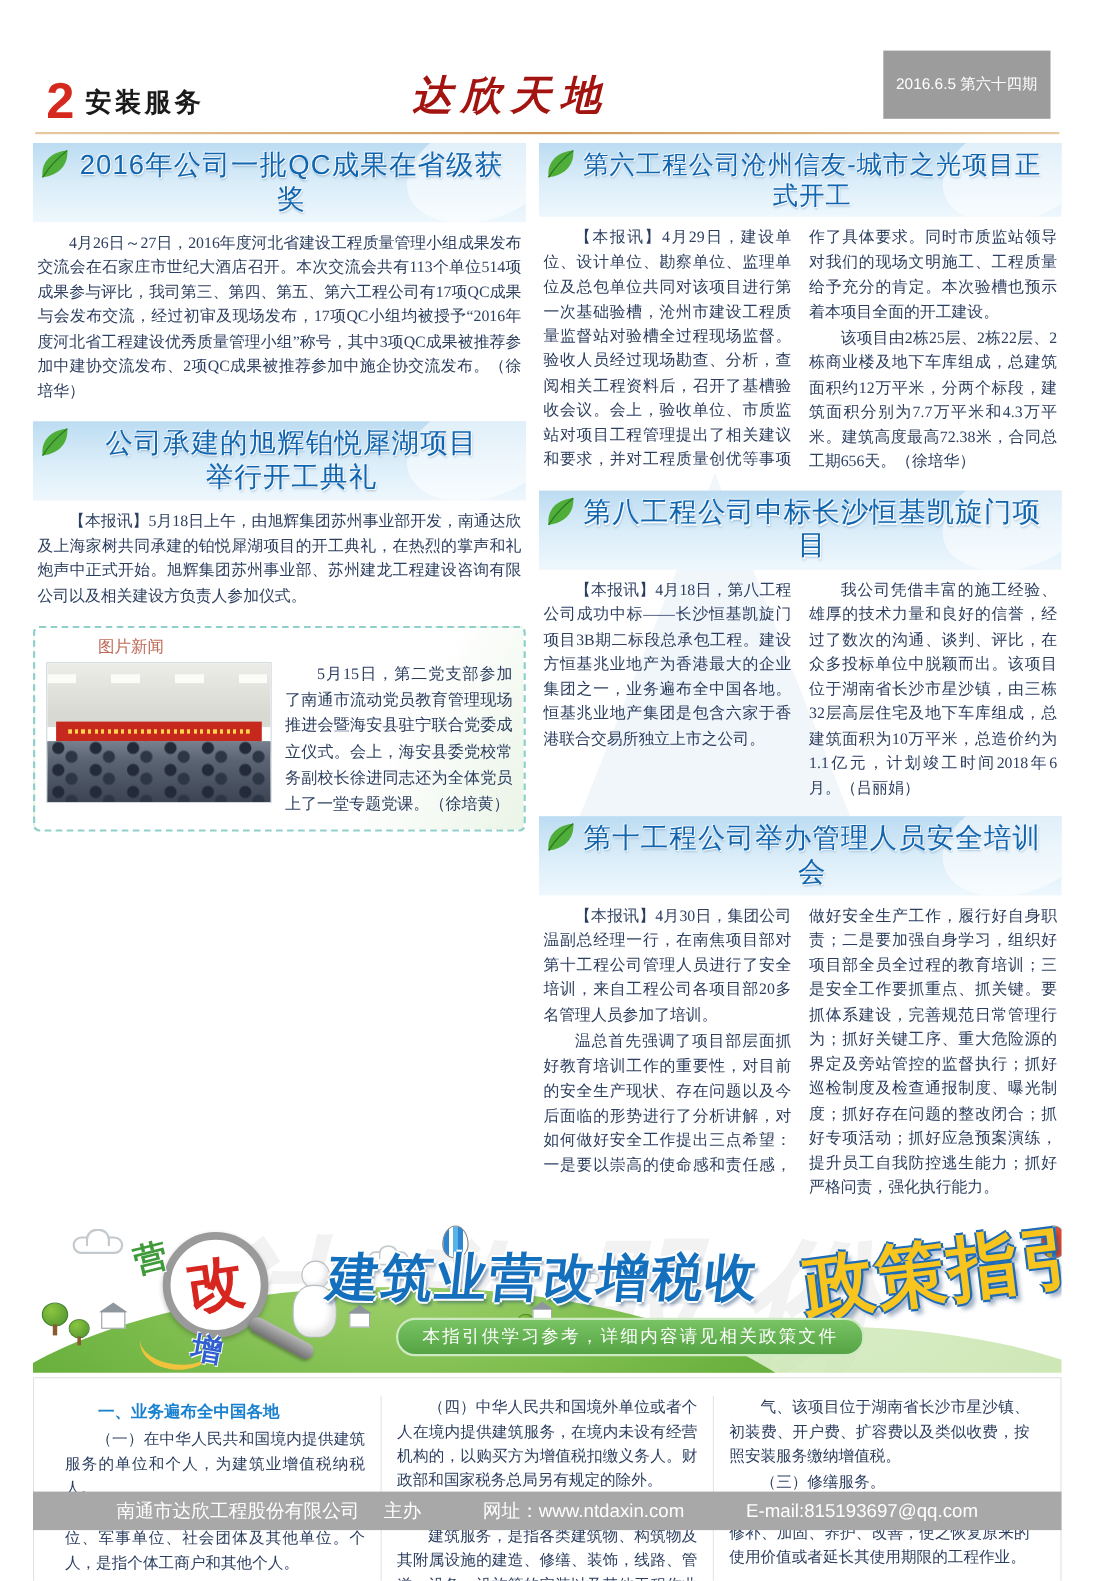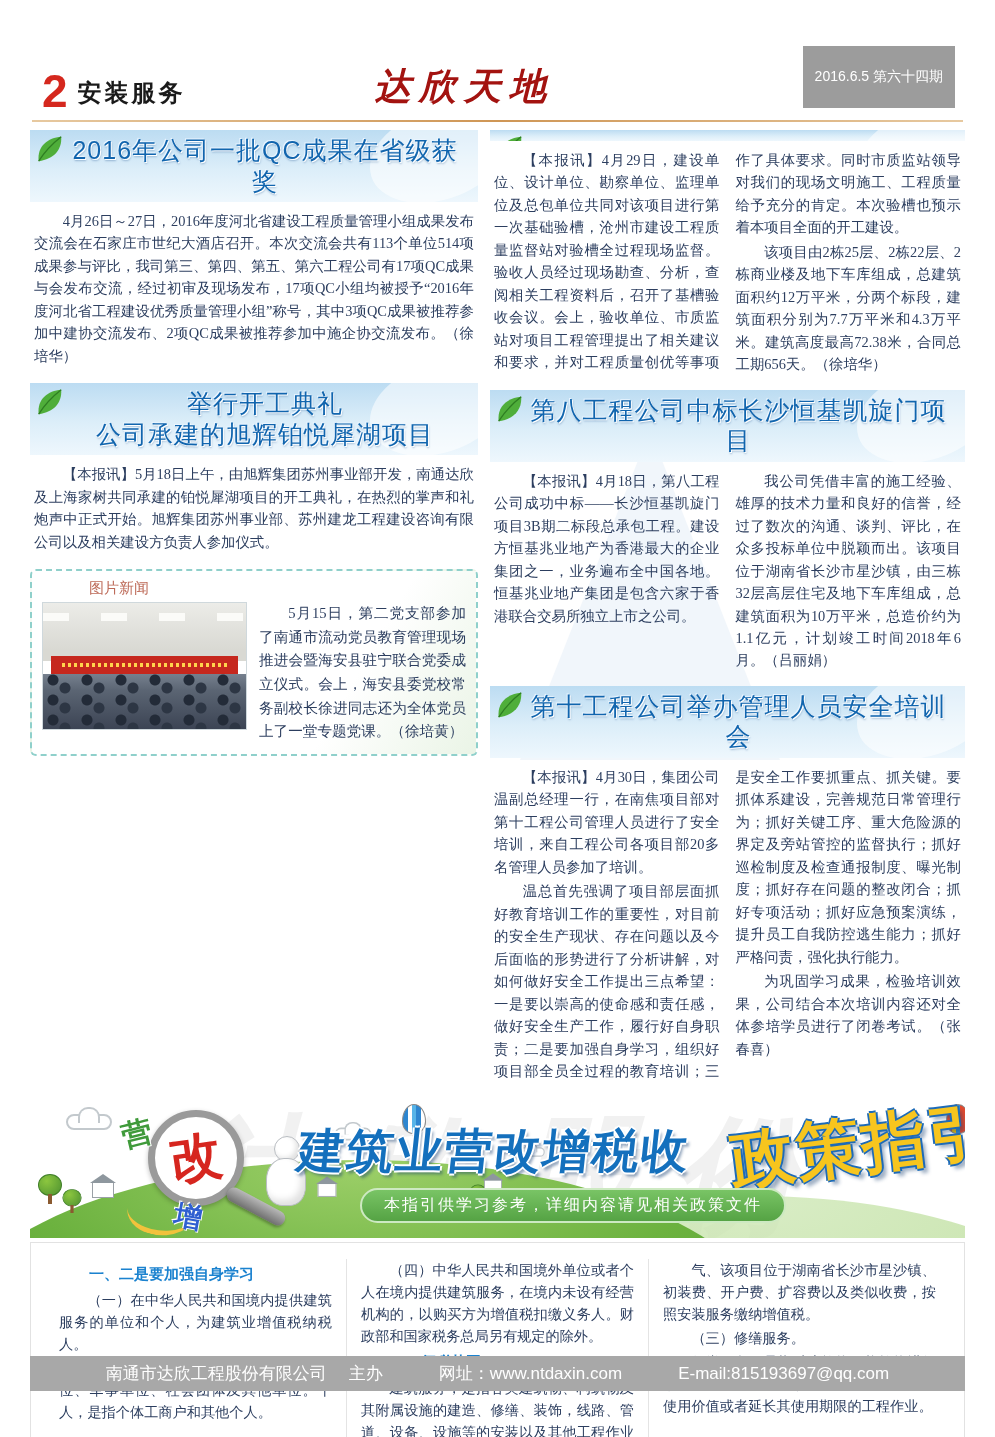--- a/index.html
+++ b/index.html
@@ -172,22 +172,22 @@
             <p>4月26日～27日，2016年度河北省建设工程质量管理小组成果发布交流会在石家庄市世纪大酒店召开。本次交流会共有113个单位514项成果参与评比，我司第三、第四、第五、第六工程公司有17项QC成果与会发布交流，经过初审及现场发布，17项QC小组均被授予“2016年度河北省工程建设优秀质量管理小组”称号，其中3项QC成果被推荐参加中建协交流发布、2项QC成果被推荐参加中施企协交流发布。（徐培华）</p>
           </div>
       </div>
 
       <div class="article">
         <div class="art-head">
           <svg class="leaf" viewBox="0 0 32 32">
             <path d="M29 3 C15 4 3 13 5 29 C21 27 30 17 29 3 Z" fill="#4fae3a"></path>
             <path d="M29 3 C20 10 12 18 5 29" stroke="#2e7d22" stroke-width="1.4" fill="none"></path>
           </svg>
+          <div class="art-title">公司承建的旭辉铂悦犀湖项目</div>
           <div class="art-title">举行开工典礼</div>
-          <div class="art-title">公司承建的旭辉铂悦犀湖项目</div>
         </div>
         <div class="art-body">
             <p>【本报讯】5月18日上午，由旭辉集团苏州事业部开发，南通达欣及上海家树共同承建的铂悦犀湖项目的开工典礼，在热烈的掌声和礼炮声中正式开始。旭辉集团苏州事业部、苏州建龙工程建设咨询有限公司以及相关建设方负责人参加仪式。</p>
           </div>
       </div>
 
       <div class="photo-box">
         <div class="photo-label">图片新闻</div>
         <div class="photo-flex">
           <div class="photo">
@@ -208,20 +208,21 @@
 
     <div class="col-right">
       <div class="wm-tri"></div>
 
       <div class="article two-col">
         <div class="art-head">
           <svg class="leaf" viewBox="0 0 32 32">
             <path d="M29 3 C15 4 3 13 5 29 C21 27 30 17 29 3 Z" fill="#4fae3a"></path>
             <path d="M29 3 C20 10 12 18 5 29" stroke="#2e7d22" stroke-width="1.4" fill="none"></path>
           </svg>
+          <div class="art-title" style="font-size:23px">第六工程公司沧州信友-城市之光项目正式开工</div>
         </div>
         <div class="art-body">
             <p>【本报讯】4月29日，建设单位、设计单位、勘察单位、监理单位及总包单位共同对该项目进行第一次基础验槽，沧州市建设工程质量监督站对验槽全过程现场监督。验收人员经过现场勘查、分析，查阅相关工程资料后，召开了基槽验收会议。会上，验收单位、市质监站对项目工程管理提出了相关建议和要求，并对工程质量创优等事项作了具体要求。同时市质监站领导对我们的现场文明施工、工程质量给予充分的肯定。本次验槽也预示着本项目全面的开工建设。</p>
             <p>该项目由2栋25层、2栋22层、2栋商业楼及地下车库组成，总建筑面积约12万平米，分两个标段，建筑面积分别为7.7万平米和4.3万平米。建筑高度最高72.38米，合同总工期656天。（徐培华）</p>
           </div>
       </div>
 
       <div class="article two-col">
         <div class="art-head">
           <svg class="leaf" viewBox="0 0 32 32">
@@ -240,21 +241,20 @@
         <div class="art-head">
           <svg class="leaf" viewBox="0 0 32 32">
             <path d="M29 3 C15 4 3 13 5 29 C21 27 30 17 29 3 Z" fill="#4fae3a"></path>
             <path d="M29 3 C20 10 12 18 5 29" stroke="#2e7d22" stroke-width="1.4" fill="none"></path>
           </svg>
           <div class="art-title">第十工程公司举办管理人员安全培训会</div>
         </div>
         <div class="art-body">
             <p>【本报讯】4月30日，集团公司温副总经理一行，在南焦项目部对第十工程公司管理人员进行了安全培训，来自工程公司各项目部20多名管理人员参加了培训。</p>
             <p>温总首先强调了项目部层面抓好教育培训工作的重要性，对目前的安全生产现状、存在问题以及今后面临的形势进行了分析讲解，对如何做好安全工作提出三点希望：一是要以崇高的使命感和责任感，做好安全生产工作，履行好自身职责；二是要加强自身学习，组织好项目部全员全过程的教育培训；三是安全工作要抓重点、抓关键。要抓体系建设，完善规范日常管理行为；抓好关键工序、重大危险源的界定及旁站管控的监督执行；抓好巡检制度及检查通报制度、曝光制度；抓好存在问题的整改闭合；抓好专项活动；抓好应急预案演练，提升员工自我防控逃生能力；抓好严格问责，强化执行能力。</p>
-            <p>为巩固学习成果，检验培训效果，公司结合本次培训内容还对全体参培学员进行了闭卷考试。（张春喜）</p>
           </div>
       </div>
 
     </div>
   </div>
 
   <div class="promo">
     <div class="wm">达欣股份</div>
     <div class="hill2"></div>
     <div class="hill"></div>
@@ -297,21 +297,21 @@
         <div class="fig-body"></div>
     </div>
 
     <div class="promo-title-main">建筑业营改增税收</div>
     <div class="promo-title-accent">政策指引</div>
     <div class="promo-sub">本指引供学习参考，详细内容请见相关政策文件</div>
   </div>
 
   <div class="policy-wrap">
     <div class="policy-col">
-        <p class="h">一、二是要加强自身学习</p>
+        <p class="h">一、业务遍布全中国各地</p>
         <p>（一）在中华人民共和国境内提供建筑服务的单位和个人，为建筑业增值税纳税人。</p>
         <p>单位，是指企业、行政单位、事业单位、军事单位、社会团体及其他单位。个人，是指个体工商户和其他个人。</p>
       </div>
     <div class="policy-col">
         <p>（四）中华人民共和国境外单位或者个人在境内提供建筑服务，在境内未设有经营机构的，以购买方为增值税扣缴义务人。财政部和国家税务总局另有规定的除外。</p>
         <p class="h">二、征税范围</p>
         <p>建筑服务，是指各类建筑物、构筑物及其附属设施的建造、修缮、装饰，线路、管道、设备、设施等的安装以及其他工程作业的业务活动。包括工程服务、安装服务、修缮服务、装饰服务和其他建筑服务。</p>
       </div>
     <div class="policy-col">
         <p>气、该项目位于湖南省长沙市星沙镇、初装费、开户费、扩容费以及类似收费，按照安装服务缴纳增值税。</p>

